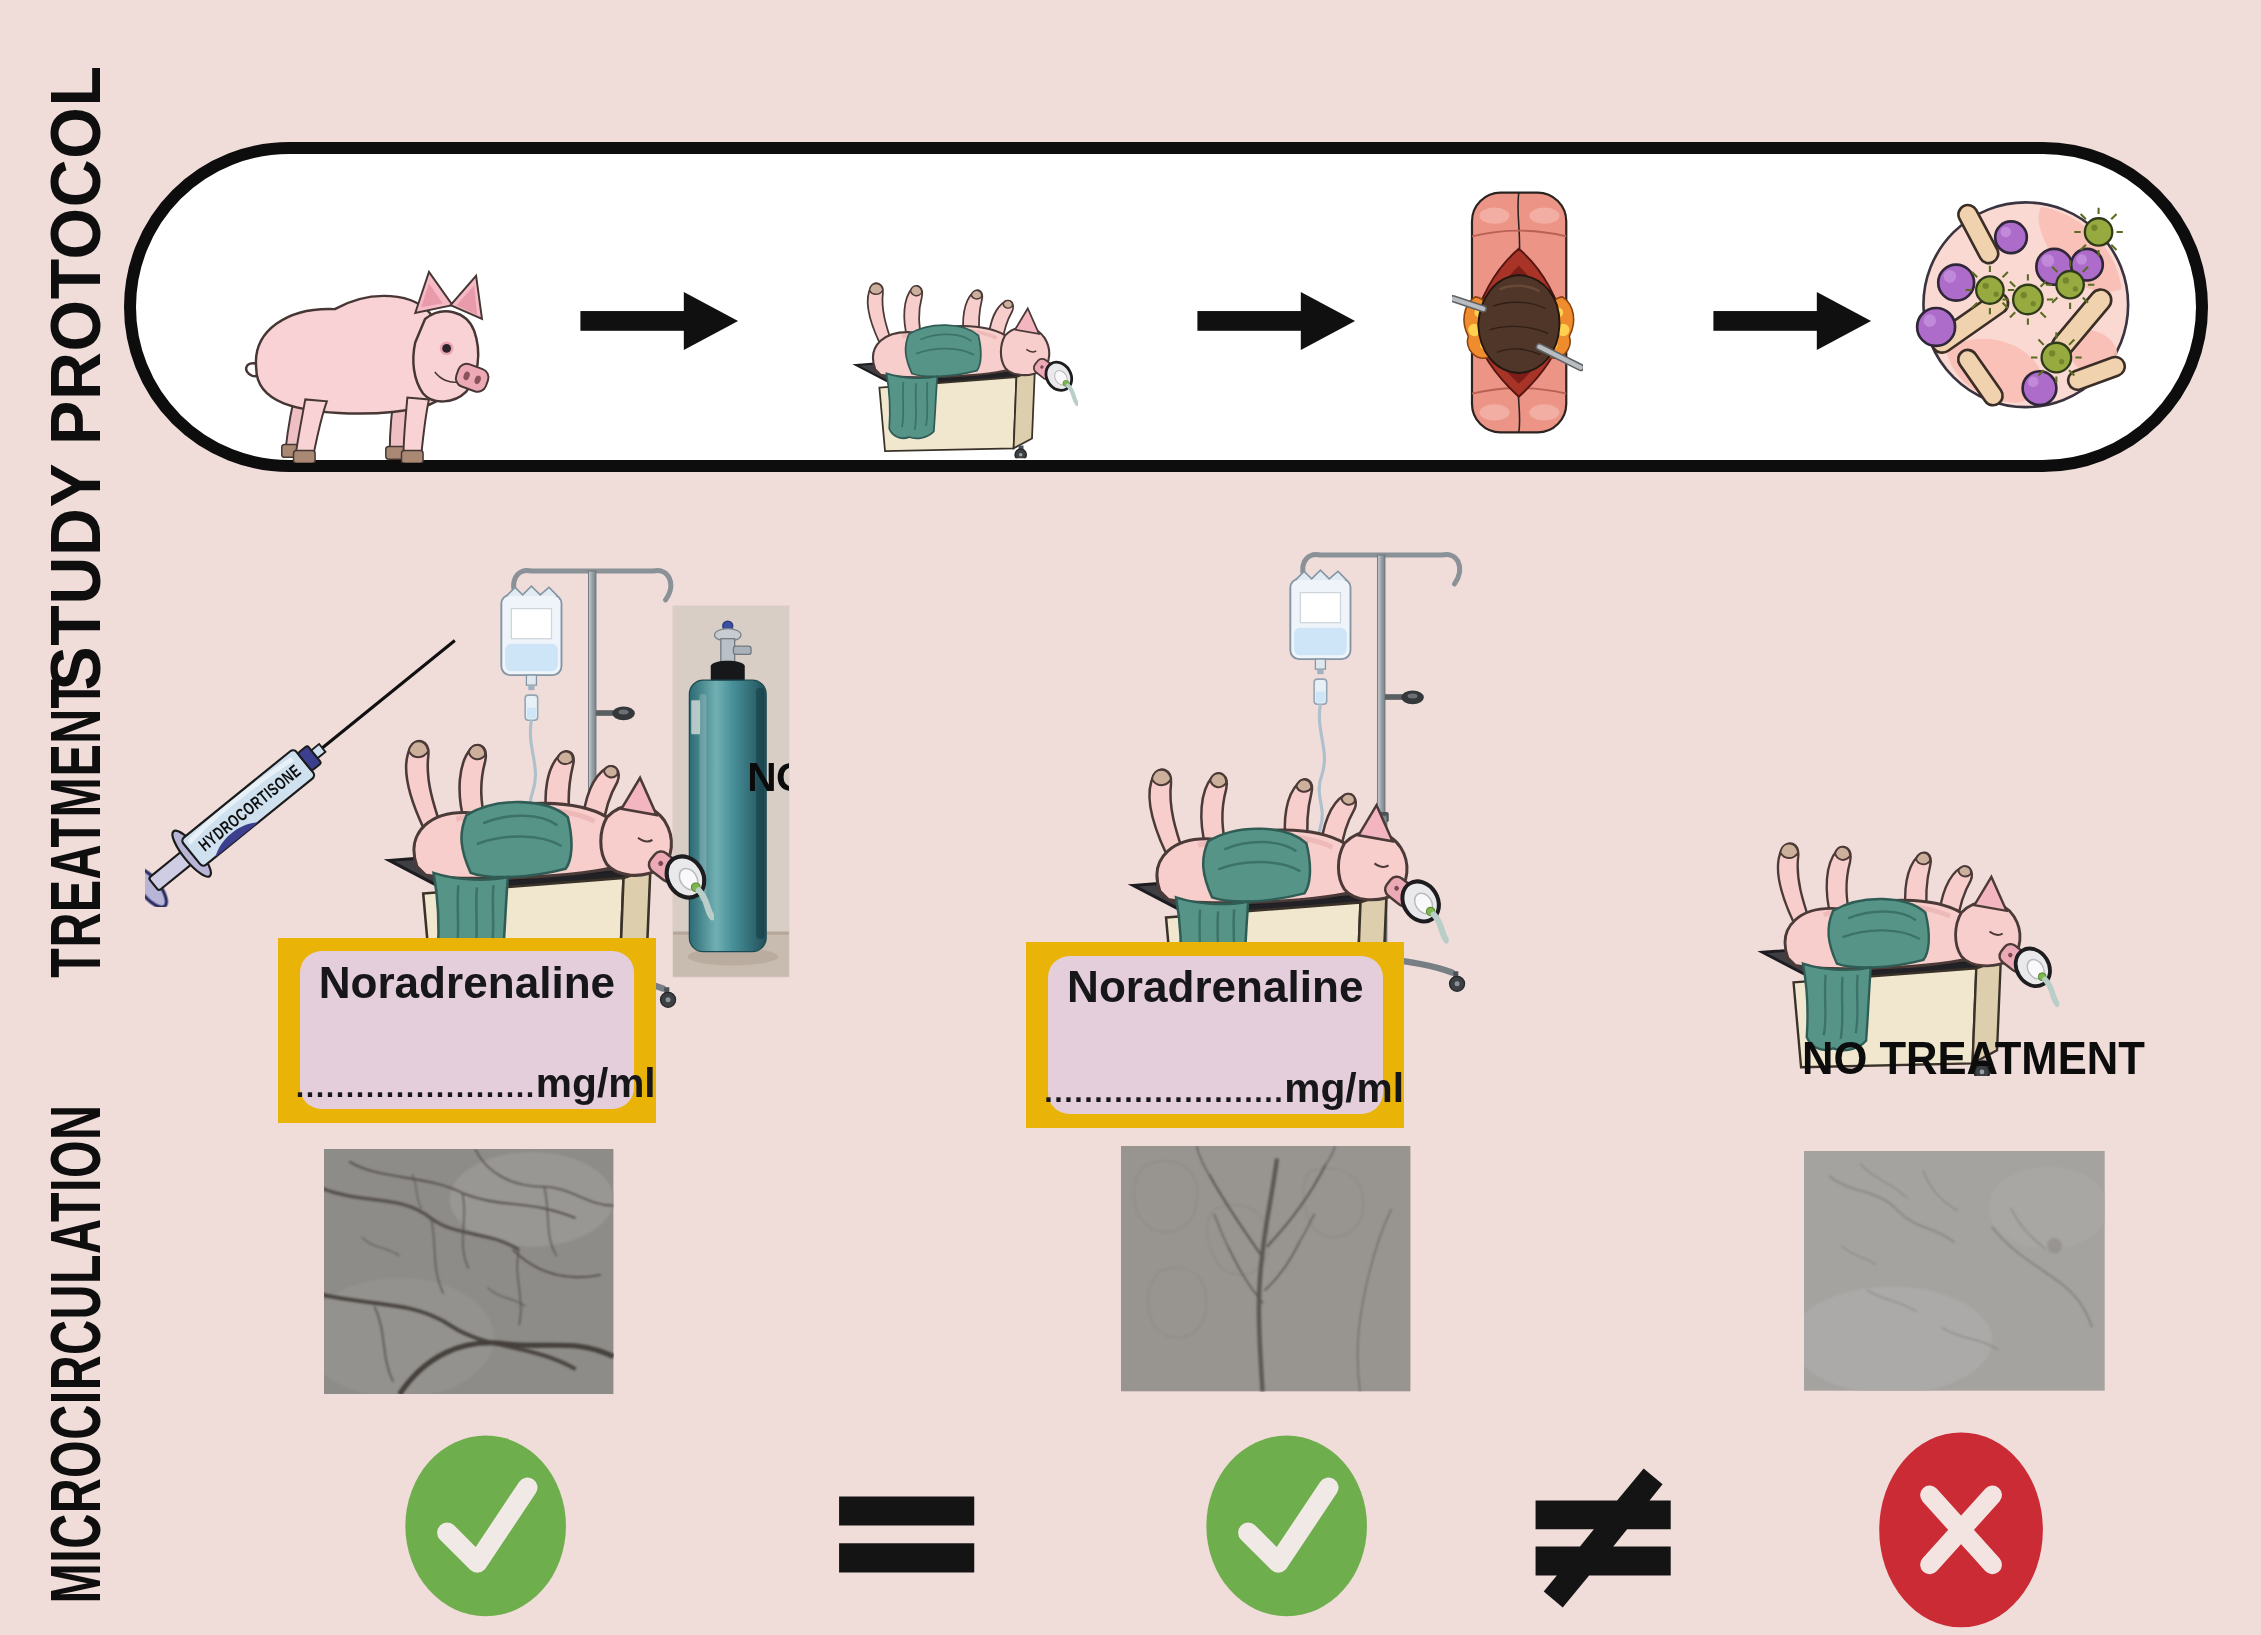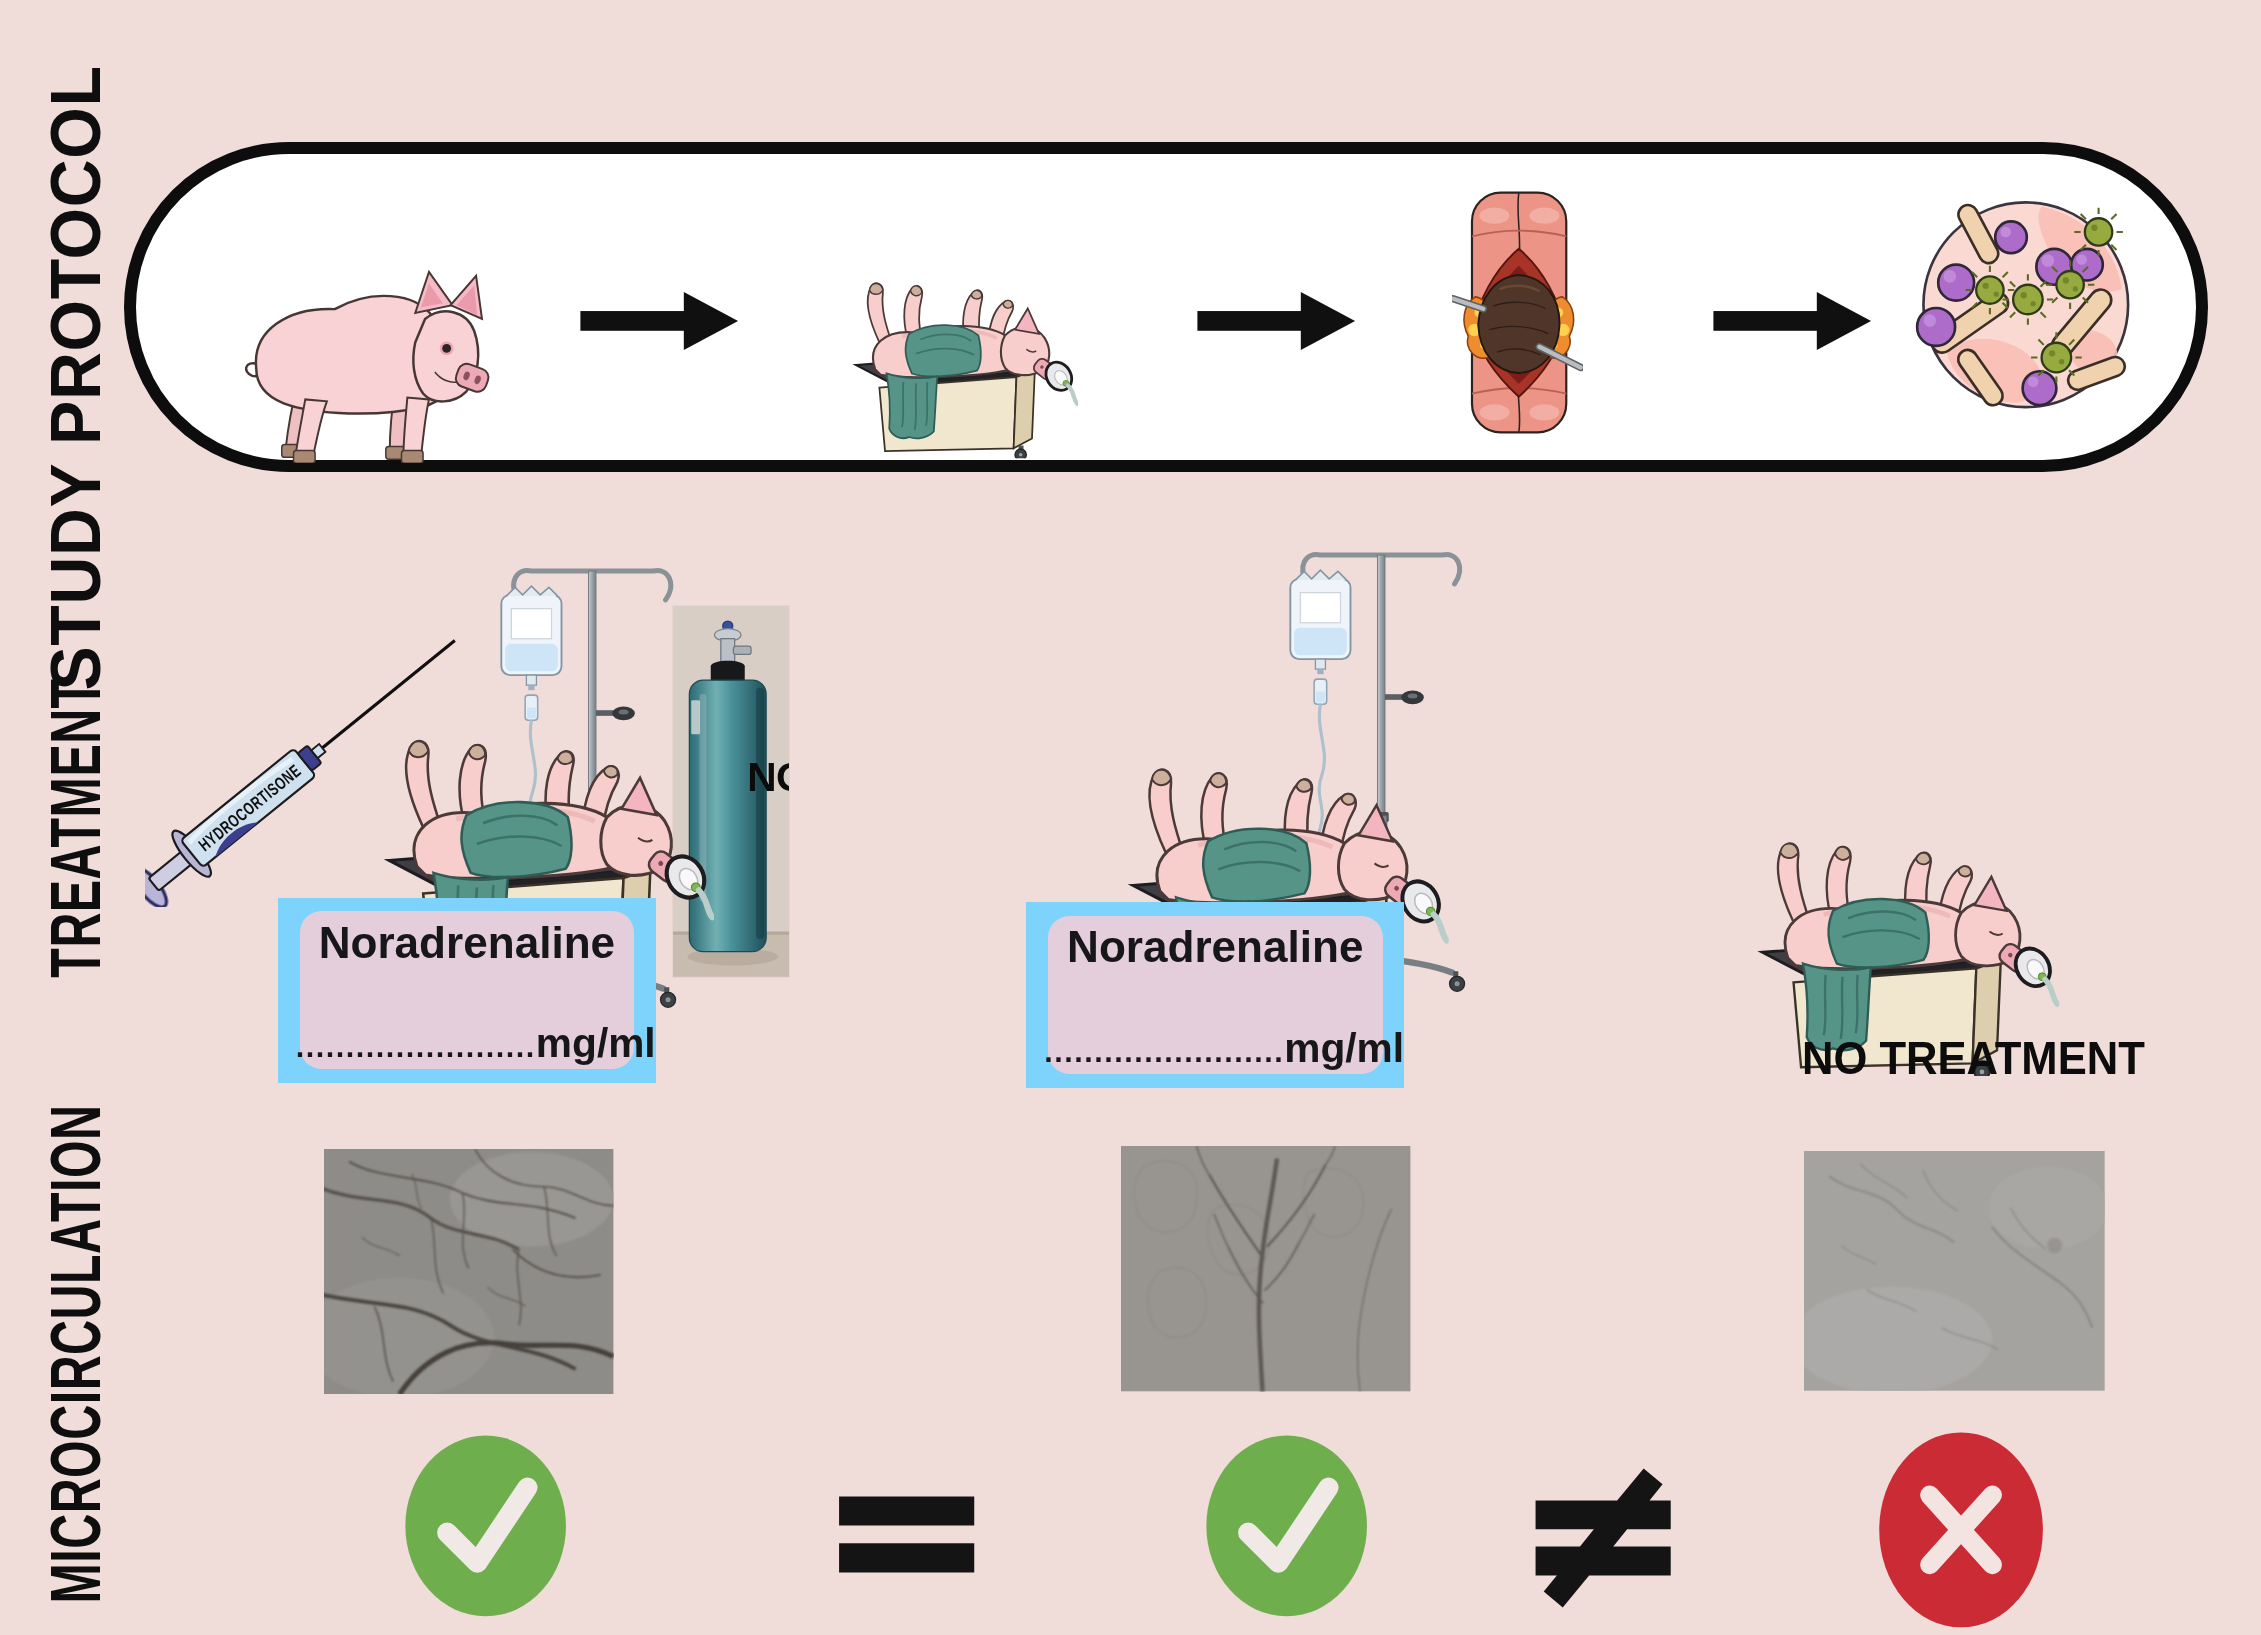--- a/index.html
+++ b/index.html
@@ -7,21 +7,21 @@
           font-family:"Liberation Sans","DejaVu Sans",sans-serif;}
   .abs{position:absolute;}
   .rowlabel{position:absolute;transform:translate(-50%,-50%) rotate(-90deg) scaleX(var(--sx,1));
             transform-origin:center;font-weight:bold;color:#0e0e0e;white-space:nowrap;
             font-size:3.15vw;letter-spacing:0.01em;}
   .panel{position:absolute;background:#ffffff;border:0.55vw solid #0d0d0d;border-radius:7.3vw;}
   .photo{position:absolute;overflow:hidden;box-shadow:0 0 0 0.6px rgba(0,0,0,0.06);}
   .no-label{position:absolute;font-weight:bold;font-size:1.8vw;color:#0b0b0b;letter-spacing:-0.02em;}
   .no-treatment{position:absolute;font-weight:bold;font-size:2.05vw;color:#0c0c0c;
                 transform:scaleX(0.94);white-space:nowrap;z-index:5;}
-  .druglabel{position:absolute;background:#7dd3fc;z-index:6;}
+  .druglabel{position:absolute;background:#eab308;z-index:6;margin-top:40px;}
   .druglabel .pink{position:absolute;left:0.95vw;right:0.95vw;top:0.6vw;bottom:0.6vw;
                    background:#e4cedb;border-radius:0.95vw;}
   .druglabel .name{position:absolute;top:0.9vw;width:100%;text-align:center;font-weight:bold;
                    font-size:1.95vw;color:#17171a;}
   .druglabel .dose{position:absolute;bottom:0.7vw;width:100%;text-align:right;font-weight:bold;color:#17171a;}
   .druglabel .dots{font-size:1.35vw;letter-spacing:0.05em;}
   .druglabel .unit{font-size:1.8vw;}
   .mathsign{position:absolute;font-family:"DejaVu Sans",sans-serif;font-weight:bold;color:#141414;
             -webkit-text-stroke:0.22vw #141414;display:flex;align-items:center;justify-content:center;
             font-size:9.2vw;line-height:1;}

